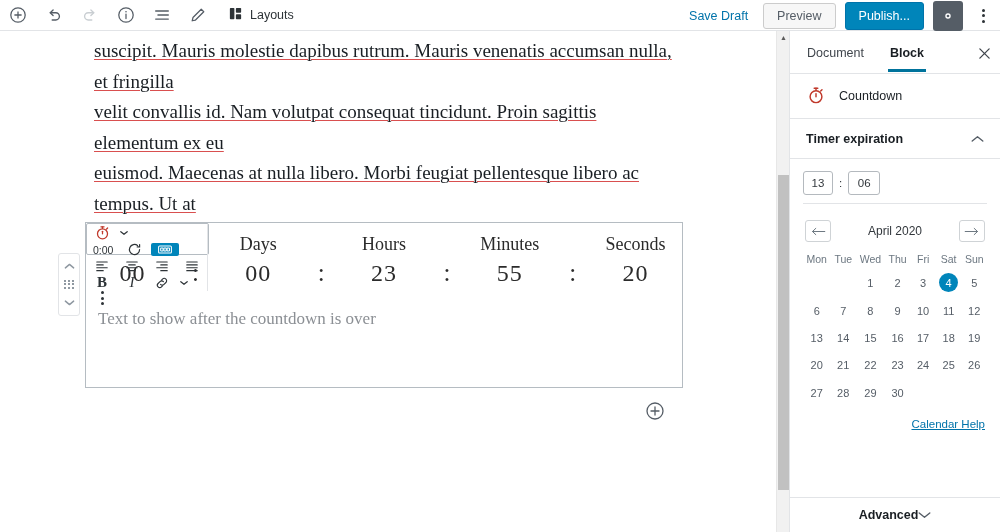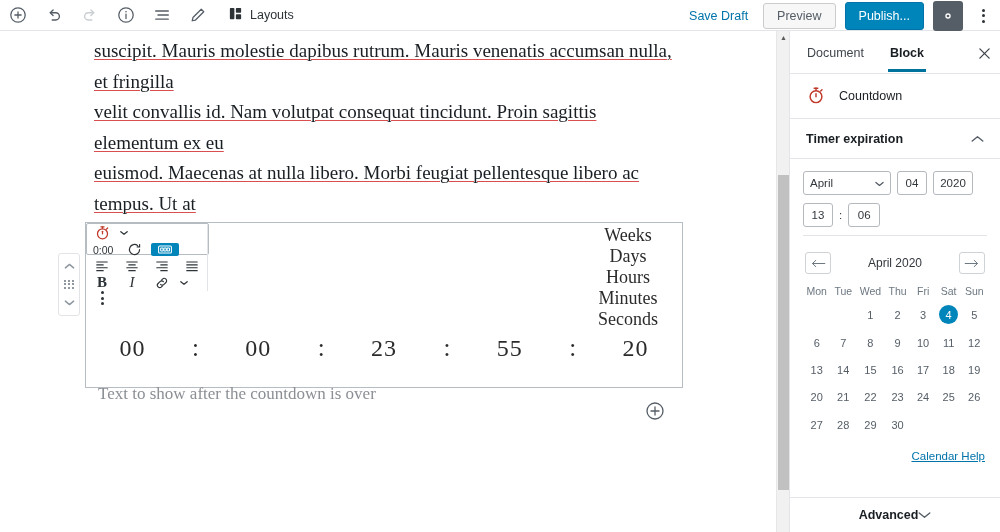--- a/index.html
+++ b/index.html
@@ -75,21 +75,21 @@
 
   
   .block-wrap {
     position: absolute; left: 85px; top: 191px; width: 598px; height: 166px;
     border: 1px solid #b5bcc2; background: #fff;
   }
   .cd-row {
     display: flex; align-items: flex-end; justify-content: center;
     font-family: "Liberation Serif", serif; color: #2b2b2b;
   }
-  .cd-labels { margin-top: 2px; flex-direction: column; }
+  .cd-labels { margin-top: 11px; }
   .cd-unit { width: 108px; text-align: center; }
   .cd-unit .lbl { font-size: 18px; }
   .cd-sep { width: 38px; text-align: center; font-size: 25px; color: #2b2b2b; }
   .cd-nums { margin-top: 4px; }
   .cd-unit .num { font-size: 24px; letter-spacing: 1px; }
   .cd-after {
     margin: 22px 0 0 12px; font-family: "Liberation Serif", serif;
     font-size: 17px; color: #8b8f94;
   }
 
@@ -502,32 +502,20 @@
     <div class="panel-head">
       <span class="panel-title">Timer expiration</span>
       <span class="chev">
         <svg width="13" height="8" viewBox="0 0 14 8" fill="none" stroke="currentColor" stroke-width="1.5" stroke-linecap="round" stroke-linejoin="round">
             <path d="M1.3 6.2L7 1.6l5.7 4.6"></path>
           </svg>
       </span>
     </div>
 
     <div class="panel-body">
-      <div class="dt-row">
-        <div class="sel-month">
-          <span>April</span>
-          <span>
-            <svg width="9" height="6" viewBox="0 0 10 6" fill="none" stroke="#50575e" stroke-width="1.3" stroke-linecap="round" stroke-linejoin="round">
-                <path d="M1 1.3L5 4.6 9 1.3"></path>
-              </svg>
-          </span>
-        </div>
-        <div class="in-box in-day">04</div>
-        <div class="in-box in-year">2020</div>
-      </div>
       <div class="dt-row">
         <div class="in-box in-hh">13</div>
         <span class="colon">:</span>
         <div class="in-box in-mm">06</div>
       </div>
 
       <div class="cal">
         <div class="cal-head">
           <div class="cal-nav">
             <svg width="15" height="9" viewBox="0 0 16 10" fill="none" stroke="currentColor" stroke-width="1.1" stroke-linecap="round" stroke-linejoin="round">

